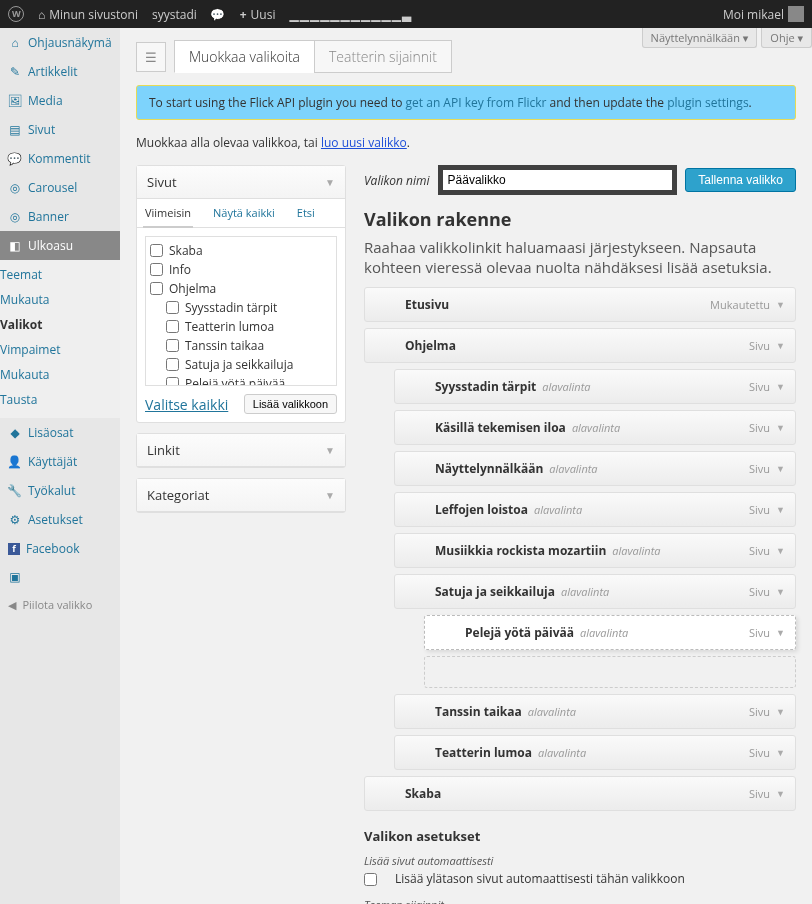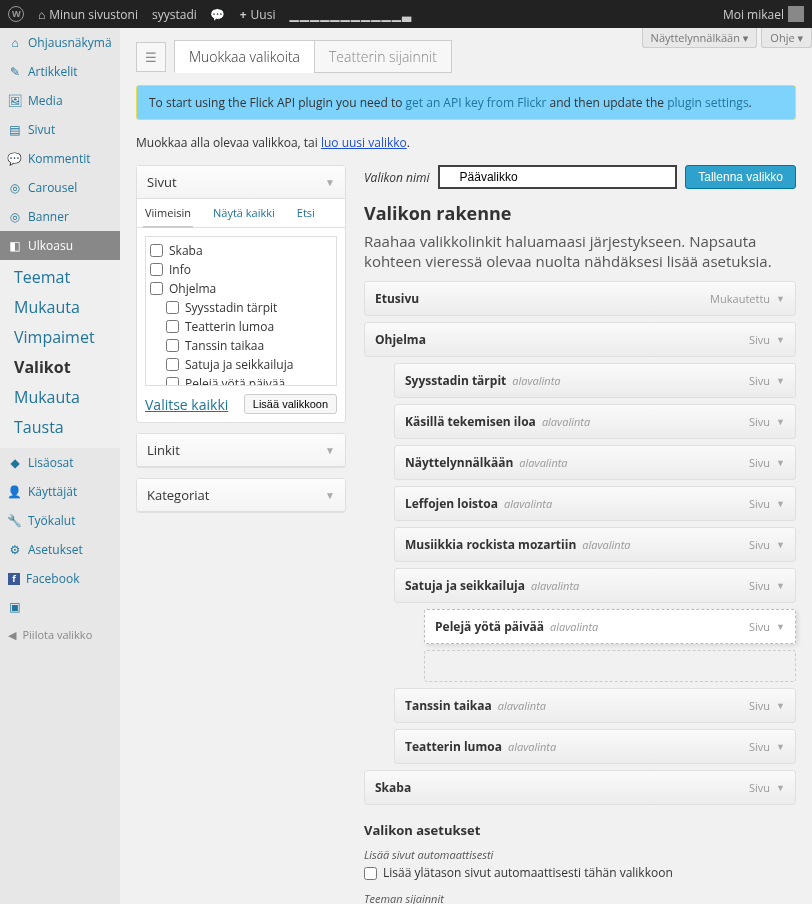--- a/index.html
+++ b/index.html
@@ -14,21 +14,21 @@
 .spark { display: inline-block; letter-spacing: 1px; }
 .avatar-sm { width: 16px; height: 16px; background: #888; display: inline-block; }
 
 
 .wrap { display: flex; }
 .sidebar { width: 120px; background: #e7e7e7; min-height: 876px; font-size: 12px; }
 .menu-top { padding: 6px 8px; display: flex; align-items: center; gap: 6px; color: #21759b; cursor: pointer; }
 .menu-top.current { background: #888; color: #fff; position: relative; }
 .menu-top.current::after { content: ""; position: absolute; right: -6px; top: 50%; margin-top: -6px; border: 6px solid transparent; border-left-color: #888; }
 .submenu { background: #efefef; padding: 2px 0 6px 0; }
-.submenu-item { padding: 4px 8px 4px 14px; color: #21759b; cursor: pointer; font-size: 16px; }
+.submenu-item { padding: 4px 8px 4px 0; color: #21759b; cursor: pointer; font-size: 12px; }
 .submenu-item.current { color: #333; font-weight: bold; }
 .collapse { padding: 8px; color: #888; cursor: pointer; display: flex; align-items: center; gap: 6px; font-size: 11px; }
 .m-icon { width: 14px; height: 14px; display: inline-flex; align-items: center; justify-content: center; }
 
 
 .main { flex: 1; padding: 12px 16px; background: #f1f1f1; }
 .tabbar { display: flex; align-items: center; gap: 0; margin-bottom: 12px; }
 .screen-icon { width: 30px; height: 30px; border: 1px solid #ccc; margin-right: 8px; background: #f7f7f7; position: relative; }
 .screen-icon::after { content: "☰"; position: absolute; top: 5px; left: 8px; color: #888; }
 .tab { padding: 6px 14px; border: 1px solid #ccc; background: #f7f7f7; color: #888; font-size: 14px; font-weight: 300; cursor: pointer; margin-right: -1px; }
@@ -56,39 +56,39 @@
 .check-list { max-height: 150px; overflow-y: scroll; border: 1px solid #dfdfdf; padding: 4px; background: #fff; }
 .check-item { display: flex; align-items: center; gap: 6px; padding: 1px 0; }
 .check-sub { padding-left: 16px; }
 .metabox-footer { display: flex; justify-content: space-between; align-items: center; margin-top: 8px; }
 .link-sm { color: #21759b; text-decoration: underline; cursor: pointer; font-size: 14px; }
 .btn-sm { background: #f7f7f7; border: 1px solid #ccc; padding: 3px 8px; font-size: 11px; cursor: pointer; border-radius: 3px; }
 
 
 .menu-header { display: flex; align-items: center; gap: 8px; margin-bottom: 12px; }
 .menu-header label { font-style: italic; font-size: 12px; }
-.menu-name-input { flex: 1; padding: 3px 20px; border: 2px solid #404040; font-size: 12px; }
+.menu-name-input { flex: 1; padding: 3px 5px; border: 5px solid #404040; font-size: 12px; }
 .btn-primary { background: #2ea2cc; border: 1px solid #0074a2; color: #fff; padding: 4px 12px; font-size: 12px; cursor: pointer; border-radius: 3px; }
 .section-h { font-size: 18px; font-weight: bold; margin-bottom: 6px; }
 .desc { font-size: 15px; color: #555; margin-bottom: 10px; }
 
 .menu-items { margin-bottom: 16px; }
 .mi { background: linear-gradient(#fafafa,#ececec); border: 1px solid #dfdfdf; border-radius: 3px; margin-bottom: 6px; display: flex; align-items: center; padding: 8px 10px; cursor: move; }
-.mi-title { font-size: 12px; font-weight: bold; }
+.mi-title { font-size: 12px; font-weight: bold; margin-left: 30px; }
 .mi-sub { color: #999; font-size: 11px; font-style: italic; margin-left: 6px; }
 .mi-type { margin-left: auto; color: #999; font-size: 11px; margin-right: 6px; }
 .mi-tog { color: #aaa; font-size: 9px; }
 .mi.depth-1 { margin-left: 30px; }
 .mi.depth-2 { margin-left: 60px; }
 .mi.dragging { background: #fff; border: 1px dashed #bbb; box-shadow: 2px 2px 4px rgba(0,0,0,.1); }
 .drop-zone { border: 1px dashed #ccc; height: 32px; margin-left: 60px; margin-bottom: 6px; border-radius: 3px; }
 
 .settings-h { font-size: 13px; font-weight: bold; margin-bottom: 8px; }
 .setting-lbl { font-style: italic; font-size: 11px; color: #555; display: block; margin-bottom: 2px; }
-.setting-row { display: flex; align-items: center; gap: 6px; font-size: 12px; margin-bottom: 10px; }
+.setting-row { display: flex; align-items: center; gap: 18px; font-size: 12px; margin-bottom: 10px; }
 .setting-row input[type=checkbox] { margin-top: 2px; }
 .settings-block { margin-bottom: 8px; }
 .fb-icon { width: 12px; height: 12px; background: #3b5998; color: #fff; font-size: 9px; display: inline-flex; align-items: center; justify-content: center; font-weight: bold; }
 </style>
 </head>
 <body>
 
 <div class="adminbar">
   <div class="adminbar-left">
     <span class="adminbar-item">
@@ -145,22 +145,22 @@
         <span class="m-icon">◎</span>
         <span>Banner</span>
       </div>
     <div class="menu-top current">
         <span class="m-icon">◧</span>
         <span>Ulkoasu</span>
       </div>
     <div class="submenu">
       <div class="submenu-item">Teemat</div>
       <div class="submenu-item">Mukauta</div>
+      <div class="submenu-item current">Valikot</div>
       <div class="submenu-item">Vimpaimet</div>
-      <div class="submenu-item current">Valikot</div>
       <div class="submenu-item">Mukauta</div>
       <div class="submenu-item">Tausta</div>
     </div>
     <div class="menu-top">
         <span class="m-icon">◆</span>
         <span>Lisäosat</span>
       </div>
     <div class="menu-top">
         <span class="m-icon">👤</span>
         <span>Käyttäjät</span>

